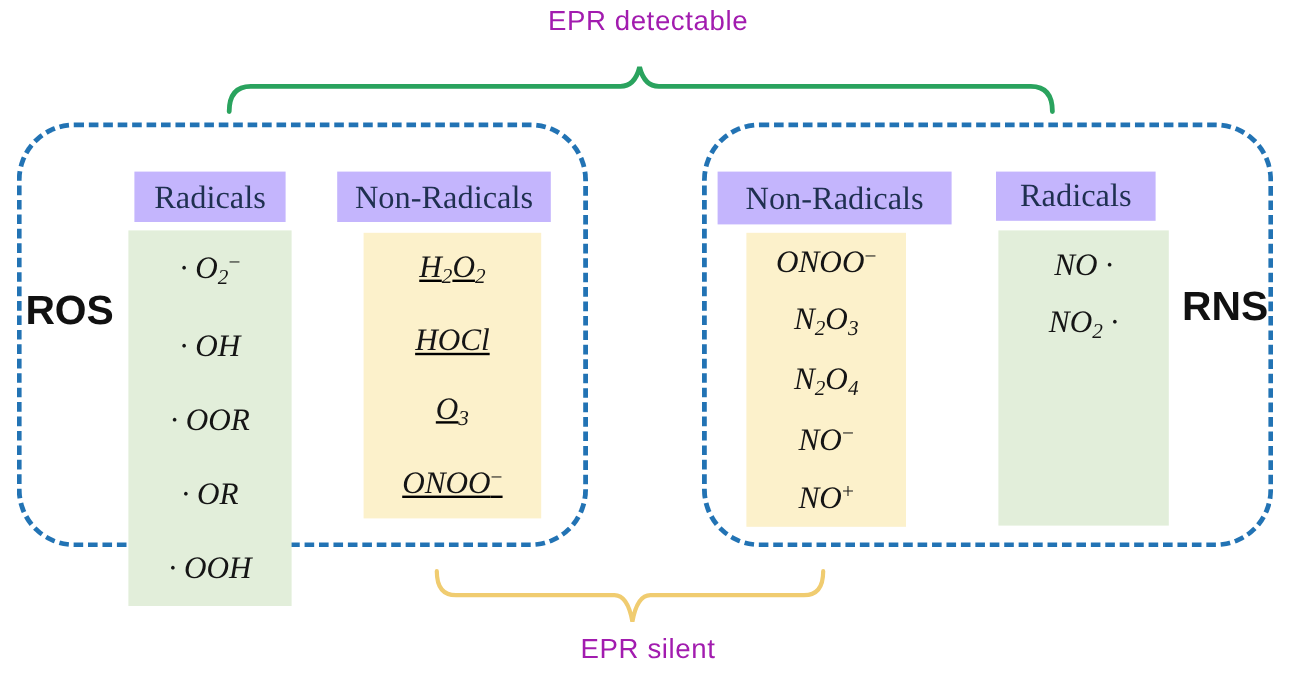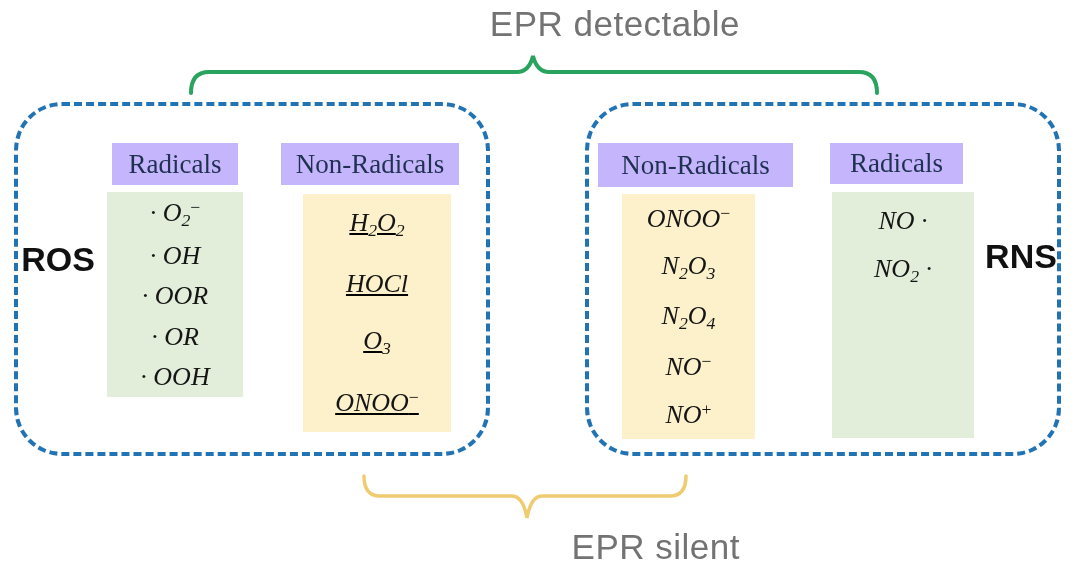--- a/index.html
+++ b/index.html
@@ -5,23 +5,23 @@
   html,body{margin:0;padding:0;background:#ffffff;}
   #stage{
     position:relative;
     width:1080px;height:581px;
     background:#ffffff;
     font-family:"Liberation Sans", sans-serif;
     overflow:hidden;
   }
   .big-title{
     position:absolute;
-    text-align:right;
-    font-size:35px;
-    color:#737373;
+    text-align:center;
+    font-size:23px;
+    color:#a21caf;
     letter-spacing:0.5px;
   }
   .brace{position:absolute;}
   .dashed-box{
     position:absolute;
     border:4px dashed #2273B4;
     border-radius:48px;
     background:transparent;
   }
   .side-label{
@@ -71,21 +71,21 @@
   </svg>
 
   <div class="dashed-box" style="left:14px;top:102px;width:468px;height:346px;"></div>
 
   <div class="dashed-box" style="left:585px;top:102px;width:468px;height:346px;"></div>
 
   <div class="side-label" style="left:13px;top:240px;">ROS</div>
   <div class="side-label" style="left:976px;top:237px;">RNS</div>
 
   <div class="hdr" style="left:112px;top:143px;width:126px;height:42px;">Radicals</div>
-  <div class="panel green spread" style="left:107px;top:192px;width:136px;height:205px;">
+  <div class="panel green spread" style="left:107px;top:192px;width:136px;height:313px;">
       <div class="chem">· O<sub>2</sub><sup>−</sup></div>
       <div class="chem">· OH</div>
       <div class="chem">· OOR</div>
       <div class="chem">· OR</div>
       <div class="chem">· OOH</div>
     </div>
 
   <div class="hdr" style="left:281px;top:143px;width:178px;height:42px;">Non-Radicals</div>
   <div class="panel yellow spread" style="left:303px;top:194px;width:148px;height:238px;text-decoration:underline;">
       <div class="chem">H<sub>2</sub>O<sub>2</sub></div>

